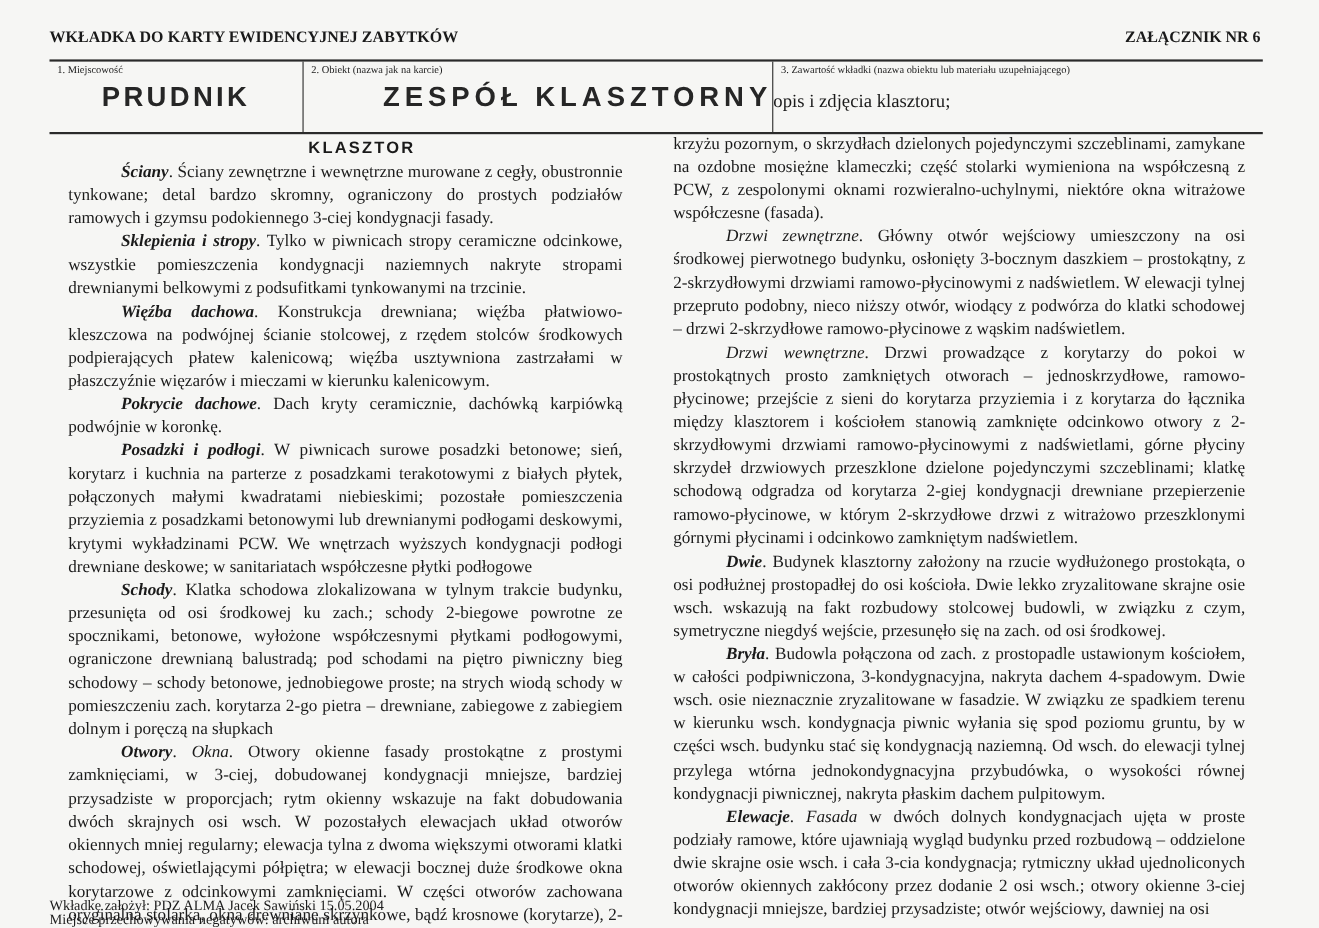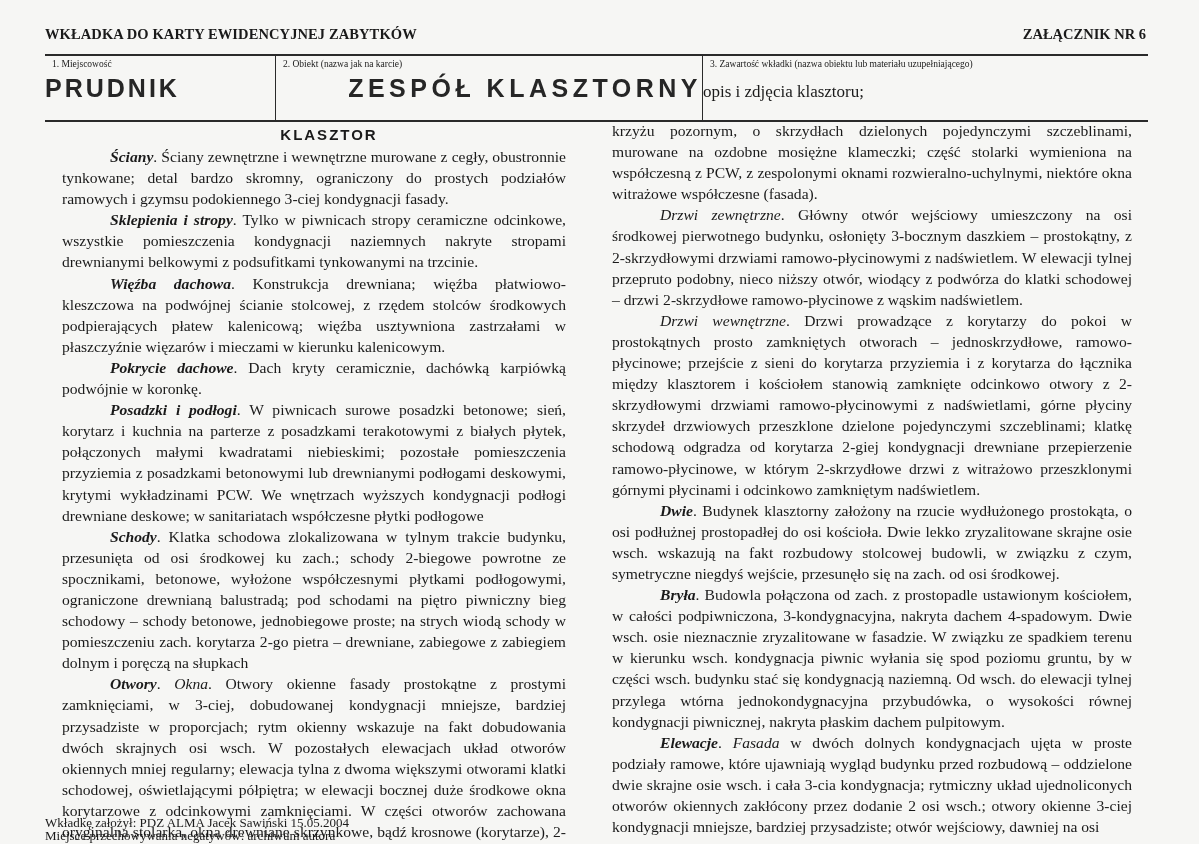--- a/index.html
+++ b/index.html
@@ -27,20 +27,21 @@
   .cell { position: relative; height: 100%; }
   .cell.c1 { width: 230px; border-right: 1.5px solid #2a2a2a; }
   .cell.c2 { width: 426px; border-right: 1.5px solid #2a2a2a; }
   .cell.c3 { flex: 1; }
   .cell-label {
     position: absolute; left: 7px; top: 3px;
     font-size: 9.5px; font-family: "Liberation Serif", serif;
   }
   .cell-value-big {
     position: absolute; left: 0; right: 0; top: 18px;
+    text-align: center;
     font-family: "Liberation Sans", sans-serif; font-weight: bold;
     font-size: 25px; letter-spacing: 3px; color: #262626;
   }
   .c2 .cell-value-big { text-align: right; left: 30px; letter-spacing: 4.5px; }
   .cell-value-normal {
     position: absolute; left: 0; right: 0; top: 26px;
     text-align: left; font-size: 17px;
   }
   .col {
     position: absolute; top: 120px;
@@ -95,21 +96,21 @@
         <p><span class="term-bi">Więźba dachowa</span><span>. Konstrukcja drewniana; więźba płatwiowo-kleszczowa na podwójnej ścianie stolcowej, z rzędem stolców środkowych podpierających płatew kalenicową; więźba usztywniona zastrzałami w płaszczyźnie więzarów i mieczami w kierunku kalenicowym.</span></p>
         <p><span class="term-bi">Pokrycie dachowe</span><span>. Dach kryty ceramicznie, dachówką karpiówką podwójnie w koronkę.</span></p>
         <p><span class="term-bi">Posadzki i podłogi</span><span>. W piwnicach surowe posadzki betonowe; sień, korytarz i kuchnia na parterze z posadzkami terakotowymi z białych płytek, połączonych małymi kwadratami niebieskimi; pozostałe pomieszczenia przyziemia z posadzkami betonowymi lub drewnianymi podłogami deskowymi, krytymi wykładzinami PCW. We wnętrzach wyższych kondygnacji podłogi drewniane deskowe; w sanitariatach współczesne płytki podłogowe</span></p>
         <p><span class="term-bi">Schody</span><span>. Klatka schodowa zlokalizowana w tylnym trakcie budynku, przesunięta od osi środkowej ku zach.; schody 2-biegowe powrotne ze spocznikami, betonowe, wyłożone współczesnymi płytkami podłogowymi, ograniczone drewnianą balustradą; pod schodami na piętro piwniczny bieg schodowy – schody betonowe, jednobiegowe proste; na strych wiodą schody w pomieszczeniu zach. korytarza 2-go pietra – drewniane, zabiegowe z zabiegiem dolnym i poręczą na słupkach</span></p>
         <p><span class="term-bi">Otwory</span><span>. </span><span class="term-i">Okna</span><span>. Otwory okienne fasady prostokątne z prostymi zamknięciami, w 3-ciej, dobudowanej kondygnacji mniejsze, bardziej przysadziste w proporcjach; rytm okienny wskazuje na fakt dobudowania dwóch skrajnych osi wsch. W pozostałych elewacjach układ otworów okiennych mniej regularny; elewacja tylna z dwoma większymi otworami klatki schodowej, oświetlającymi półpiętra; w elewacji bocznej duże środkowe okna korytarzowe z odcinkowymi zamknięciami. W części otworów zachowana oryginalna stolarka, okna drewniane skrzynkowe, bądź krosnowe (korytarze), 2- i 3-skrzydłowe, ze ślemionami przechodzącymi w</span></p>
       </div>
   </div>
 
   <div class="col right">
     <div id="right-paras">
-        <p class="cont"><span>krzyżu pozornym, o skrzydłach dzielonych pojedynczymi szczeblinami, murowane na ozdobne mosiężne klameczki; część stolarki wymieniona na współczesną z PCW, z zespolonymi oknami rozwieralno-uchylnymi, niektóre okna witrażowe współczesne (fasada).</span></p>
+        <p class="cont"><span>krzyżu pozornym, o skrzydłach dzielonych pojedynczymi szczeblinami, zamykane na ozdobne mosiężne klameczki; część stolarki wymieniona na współczesną z PCW, z zespolonymi oknami rozwieralno-uchylnymi, niektóre okna witrażowe współczesne (fasada).</span></p>
         <p><span class="term-i">Drzwi zewnętrzne</span><span>. Główny otwór wejściowy umieszczony na osi środkowej pierwotnego budynku, osłonięty 3-bocznym daszkiem – prostokątny, z 2-skrzydłowymi drzwiami ramowo-płycinowymi z nadświetlem. W elewacji tylnej przepruto podobny, nieco niższy otwór, wiodący z podwórza do klatki schodowej – drzwi 2-skrzydłowe ramowo-płycinowe z wąskim nadświetlem.</span></p>
         <p><span class="term-i">Drzwi wewnętrzne</span><span>. Drzwi prowadzące z korytarzy do pokoi w prostokątnych prosto zamkniętych otworach – jednoskrzydłowe, ramowo-płycinowe; przejście z sieni do korytarza przyziemia i z korytarza do łącznika między klasztorem i kościołem stanowią zamknięte odcinkowo otwory z 2-skrzydłowymi drzwiami ramowo-płycinowymi z nadświetlami,  górne płyciny skrzydeł drzwiowych przeszklone dzielone pojedynczymi szczeblinami; klatkę schodową odgradza od korytarza 2-giej kondygnacji drewniane przepierzenie ramowo-płycinowe, w którym 2-skrzydłowe drzwi z witrażowo przeszklonymi górnymi płycinami i odcinkowo zamkniętym nadświetlem.</span></p>
         <p><span class="term-bi">Dwie</span><span>. Budynek klasztorny założony na rzucie wydłużonego prostokąta, o osi podłużnej prostopadłej do osi kościoła. Dwie lekko zryzalitowane skrajne osie wsch. wskazują na fakt rozbudowy stolcowej budowli, w związku z czym, symetryczne niegdyś wejście, przesunęło się na zach. od osi środkowej.</span></p>
         <p><span class="term-bi">Bryła</span><span>. Budowla połączona od zach. z prostopadle ustawionym kościołem, w całości podpiwniczona, 3-kondygnacyjna, nakryta dachem 4-spadowym. Dwie wsch. osie nieznacznie zryzalitowane w fasadzie. W związku ze spadkiem terenu w kierunku wsch. kondygnacja piwnic wyłania się spod poziomu gruntu, by w części wsch. budynku stać się kondygnacją naziemną. Od wsch. do elewacji tylnej przylega wtórna jednokondygnacyjna przybudówka, o wysokości równej kondygnacji piwnicznej, nakryta płaskim dachem pulpitowym.</span></p>
         <p><span class="term-bi">Elewacje</span><span>. </span><span class="term-i">Fasada</span><span> w dwóch dolnych kondygnacjach ujęta w proste podziały ramowe, które ujawniają wygląd budynku przed rozbudową – oddzielone dwie skrajne osie wsch. i cała 3-cia kondygnacja; rytmiczny układ ujednoliconych otworów okiennych zakłócony przez dodanie 2 osi wsch.; otwory okienne 3-ciej kondygnacji mniejsze, bardziej przysadziste; otwór wejściowy, dawniej na osi</span></p>
       </div>
   </div>
 
   <div class="footer">
     <div>Wkładkę założył: PDZ ALMA Jacek Sawiński   15.05.2004</div>

